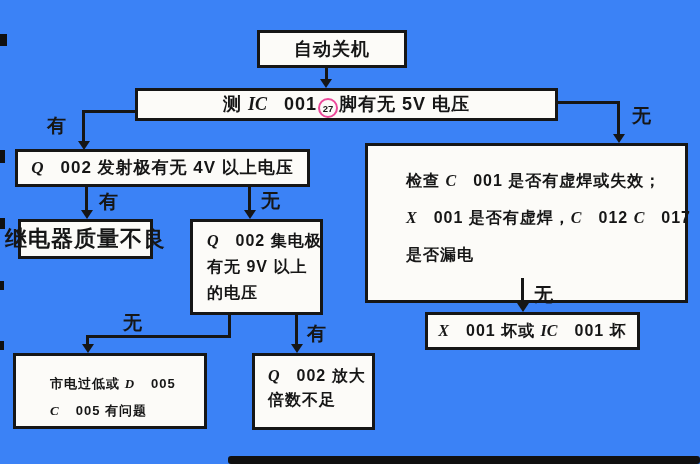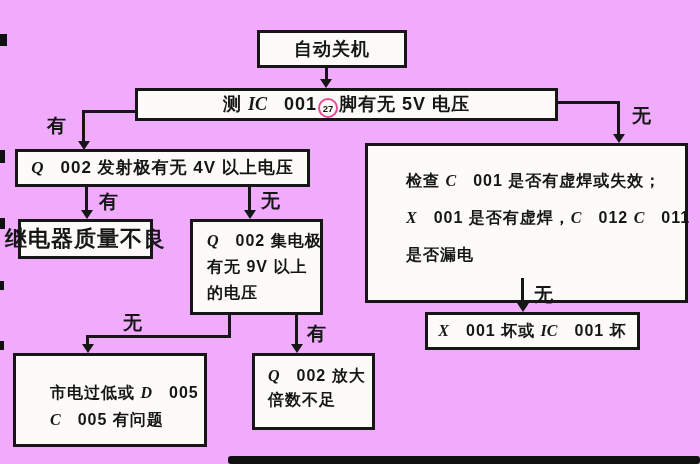--- a/index.html
+++ b/index.html
@@ -1,18 +1,18 @@
 <!DOCTYPE html>
 <html><head>
 <meta charset="utf-8">
 <style>
   html,body { margin:0; padding:0; }
   .page {
     position:relative; width:700px; height:464px;
-    background:#f0abfc; overflow:hidden;
+    background:#3b82f6; overflow:hidden;
     font-family:"Liberation Sans","DejaVu Sans",sans-serif;
     color:#161616; font-weight:700;
   }
   .box {
     position:absolute; box-sizing:border-box;
     border:3px solid #161616; background:#fcfbf8;
     display:flex; flex-direction:column; justify-content:center;
     letter-spacing:1px; line-height:1.25;
   }
   .box.center { align-items:center; text-align:center; }
@@ -38,21 +38,21 @@
   .art { position:absolute; background:#101010; }
 
   
   #node-start     { left:257px; top:30px;  width:150px; height:38px; font-size:18px; }
   #node-test5v    { left:135px; top:88px;  width:423px; height:33px; font-size:18px; }
   #node-emitter   { left:15px;  top:149px; width:295px; height:38px; font-size:17px; }
   #node-relay     { left:18px;  top:219px; width:135px; height:40px; font-size:22px; }
   #node-collector { left:190px; top:219px; width:133px; height:96px; font-size:16px; line-height:26px; padding-left:14px; }
   #node-check     { left:365px; top:143px; width:323px; height:160px; font-size:16px; line-height:37px; padding-left:38px; padding-bottom:12px; }
   #node-xbad      { left:425px; top:312px; width:215px; height:38px; font-size:16px; }
-  #node-mains     { left:13px;  top:353px; width:194px; height:94px; font-size:16px; line-height:27px; padding-left:34px; padding-top:12px; }
+  #node-mains     { left:13px;  top:353px; width:194px; height:76px; font-size:13px; line-height:27px; padding-left:34px; padding-top:12px; }
   #node-gain      { left:252px; top:353px; width:123px; height:77px; font-size:16px; line-height:24px; padding-left:13px; padding-bottom:8px; }
 
   
   #ln-a-v  { left:325px; top:68px;  width:3px;  height:13px; }
   #ar-a    { left:320px; top:79px; }
   #ln-b-h  { left:82px;  top:110px; width:53px; height:3px; }
   #ln-b-v  { left:82px;  top:110px; width:3px;  height:33px; }
   #ar-b    { left:78px;  top:141px; }
   #ln-c-h  { left:558px; top:101px; width:62px; height:3px; }
   #ln-c-v  { left:617px; top:101px; width:3px;  height:34px; }
@@ -104,21 +104,21 @@
   <div class="box center" id="node-relay">
       <div class="tline"><span>继电器质量不良</span></div>
     </div>
   <div class="box left" id="node-collector">
       <div class="tline"><span class="it">Q</span><span>002 集电极</span></div>
       <div class="tline"><span>有无 9V 以上</span></div>
       <div class="tline"><span>的电压</span></div>
     </div>
   <div class="box left" id="node-check">
       <div class="tline"><span>检查 </span><span class="it">C</span><span>001 是否有虚焊或失效；</span></div>
-      <div class="tline"><span class="it">X</span><span>001 是否有虚焊，</span><span class="it">C</span><span>012 </span><span class="it">C</span><span>011</span></div>
+      <div class="tline"><span class="it">X</span><span>001 是否有虚焊，</span><span class="it">C</span><span>012 </span><span class="it">C</span><span>017</span></div>
       <div class="tline"><span>是否漏电</span></div>
     </div>
   <div class="box center" id="node-xbad">
       <div class="tline"><span class="it">X</span><span>001 坏或 </span><span class="it">IC</span><span>001 坏</span></div>
     </div>
   <div class="box left" id="node-mains">
       <div class="tline"><span>市电过低或 </span><span class="it">D</span><span>005</span></div>
       <div class="tline"><span class="it">C</span><span>005 有问题</span></div>
     </div>
   <div class="box left" id="node-gain">

